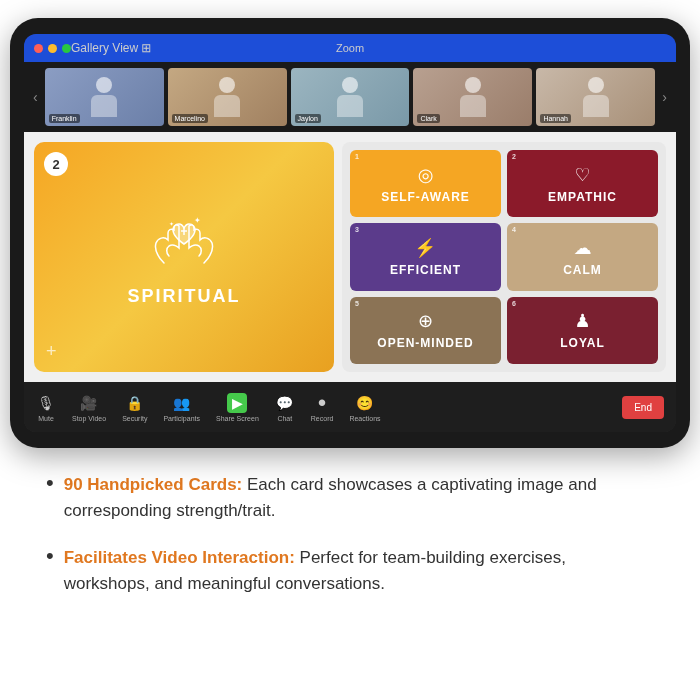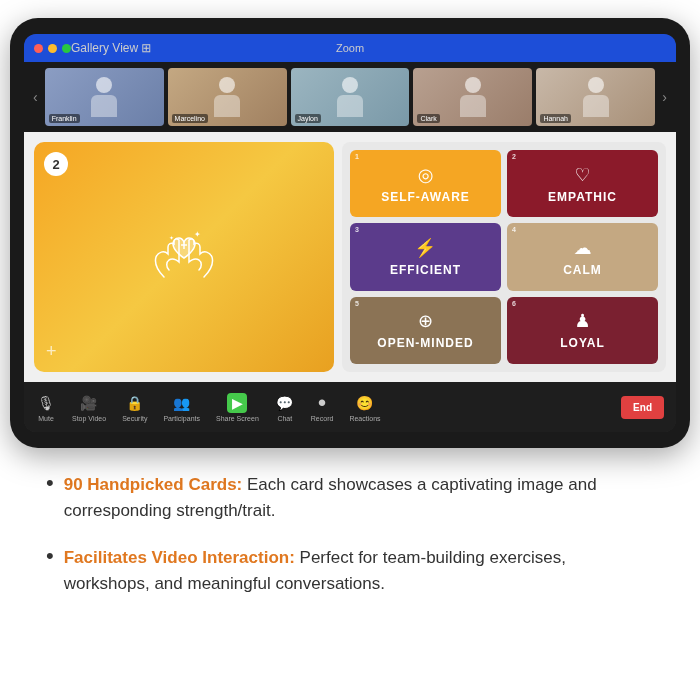--- a/index.html
+++ b/index.html
@@ -286,21 +286,21 @@
     .share-screen-ctrl .zoom-ctrl-icon {
       background: #45c94b;
       border-radius: 4px;
       color: #fff;
     }
 
     .end-btn {
       background: #e04040;
       color: #fff;
       font-size: 10px;
-      font-weight: bold;
+      font-weight: normal;
       padding: 6px 12px;
       border-radius: 4px;
       cursor: pointer;
     }
 
     
     .text-content {
       width: 648px;
       margin-top: 24px;
       padding: 0 20px;
@@ -431,20 +431,21 @@
 
               <path d="M40 20 C40 20 38 16 35 16 C31 16 29 19 29 22 C29 29 40 36 40 36 C40 36 51 29 51 22 C51 19 49 16 45 16 C42 16 40 20 40 20Z" fill="rgba(255,255,255,0.3)" stroke="#fff"></path>
 
               <line x1="40" y1="20" x2="40" y2="27"></line>
               <line x1="37" y1="23" x2="43" y2="23"></line>
 
               <text x="50" y="15" font-size="8" fill="#fff" stroke="none">✦</text>
               <text x="25" y="18" font-size="6" fill="#fff" stroke="none">✦</text>
             </g>
           </svg>
+          <span class="spiritual-label">SPIRITUAL</span>
         </div>
         <span class="card-add-btn">+</span>
       </div>
 
       <div class="traits-grid">
         <div class="trait-card tc-yellow">
           <span class="trait-num">1</span>
           <span class="trait-icon">◎</span>
           <span class="trait-name">SELF-AWARE</span>
         </div>

